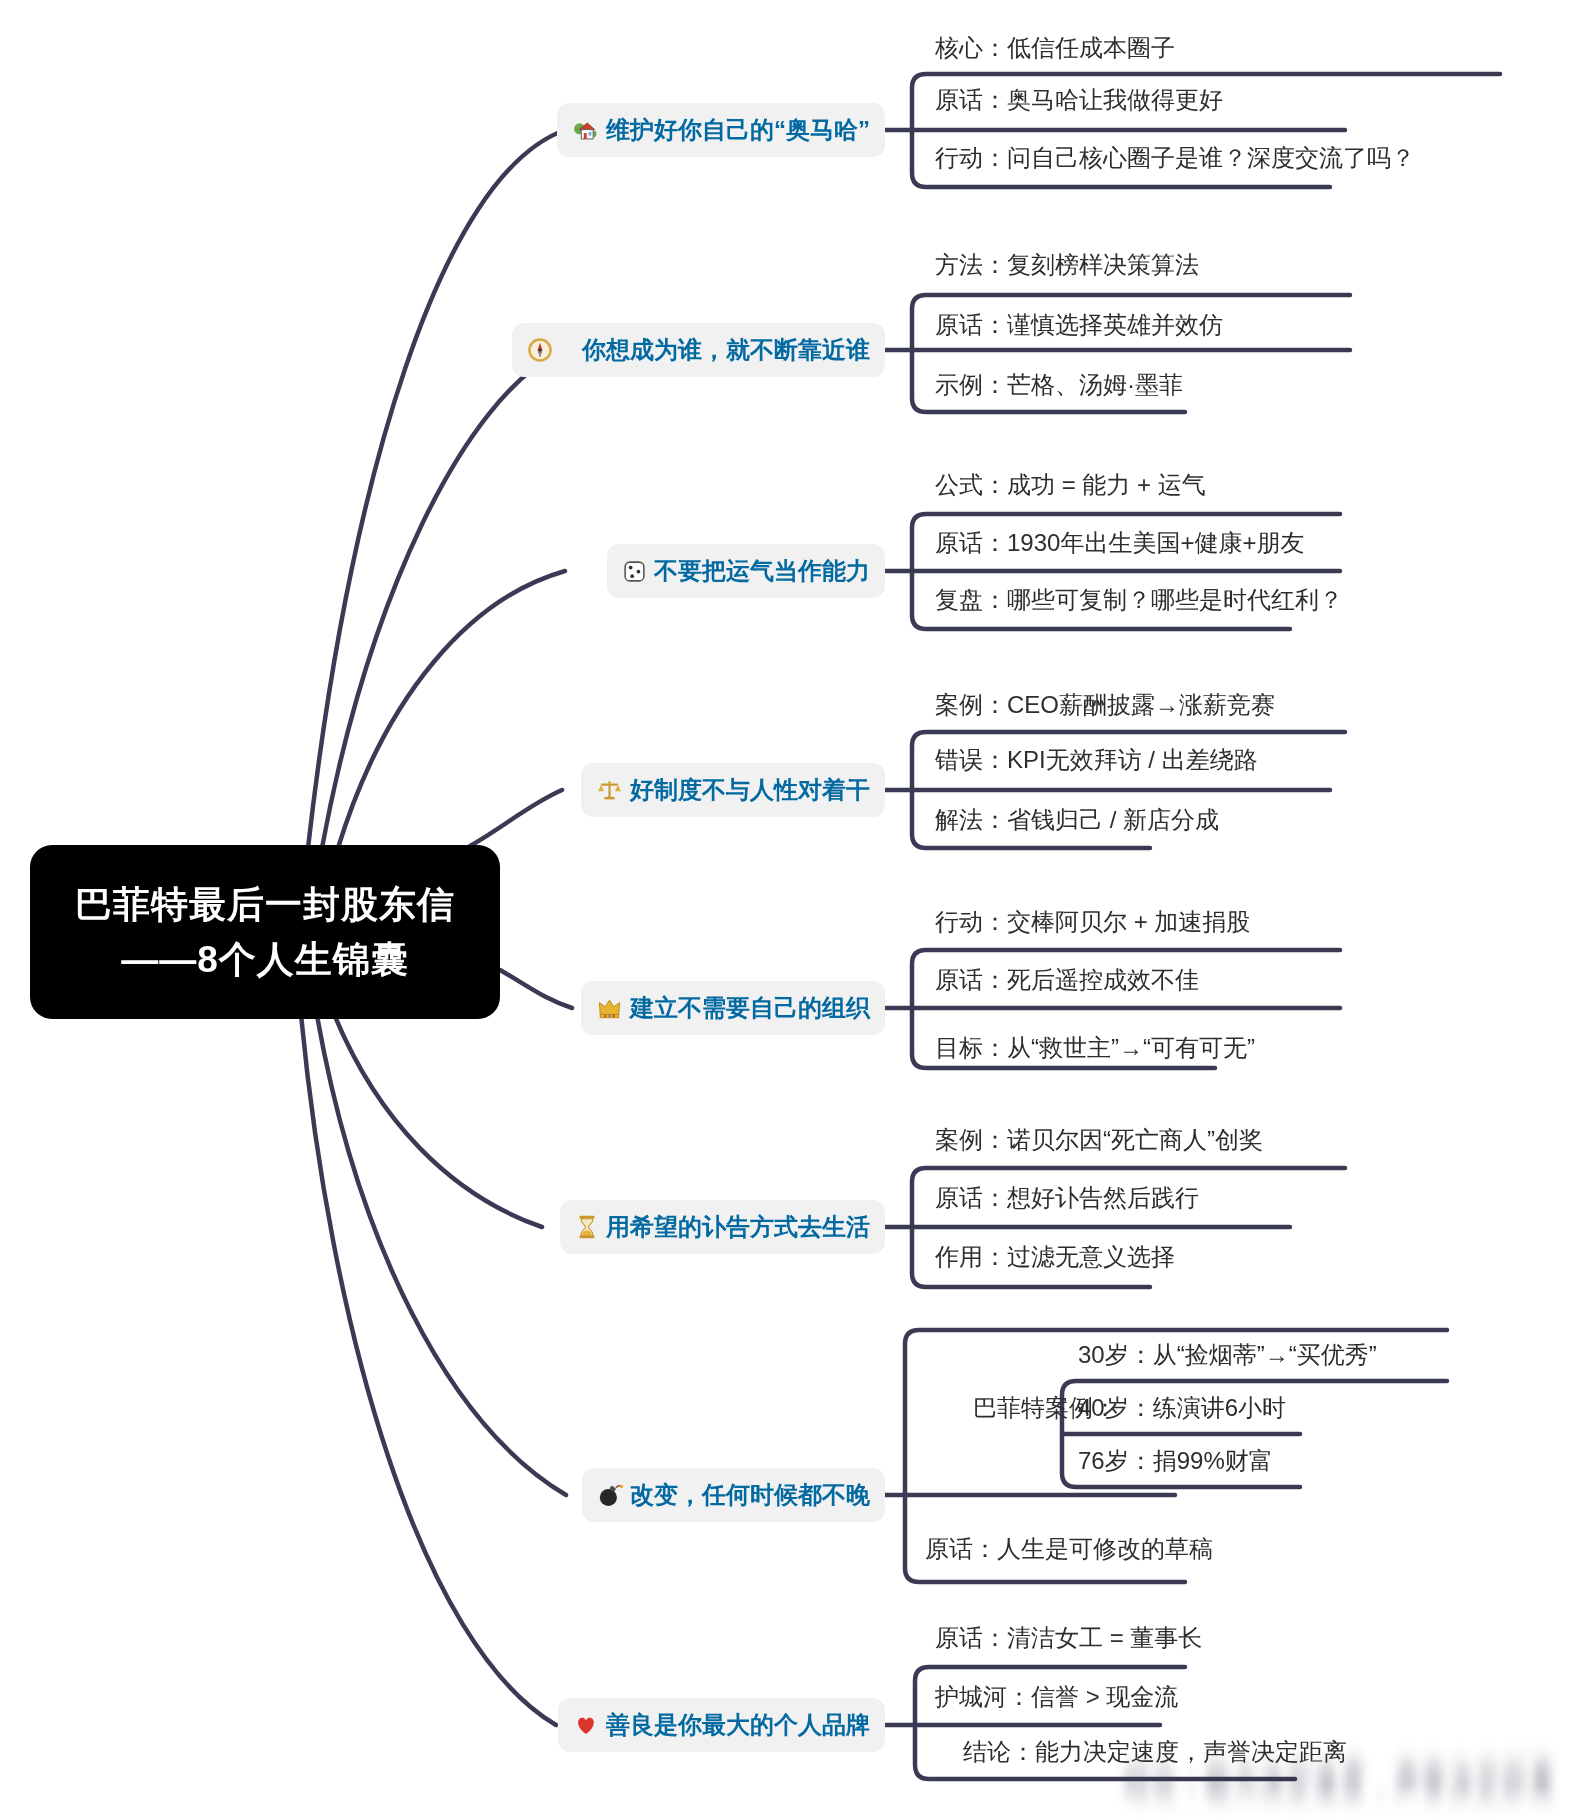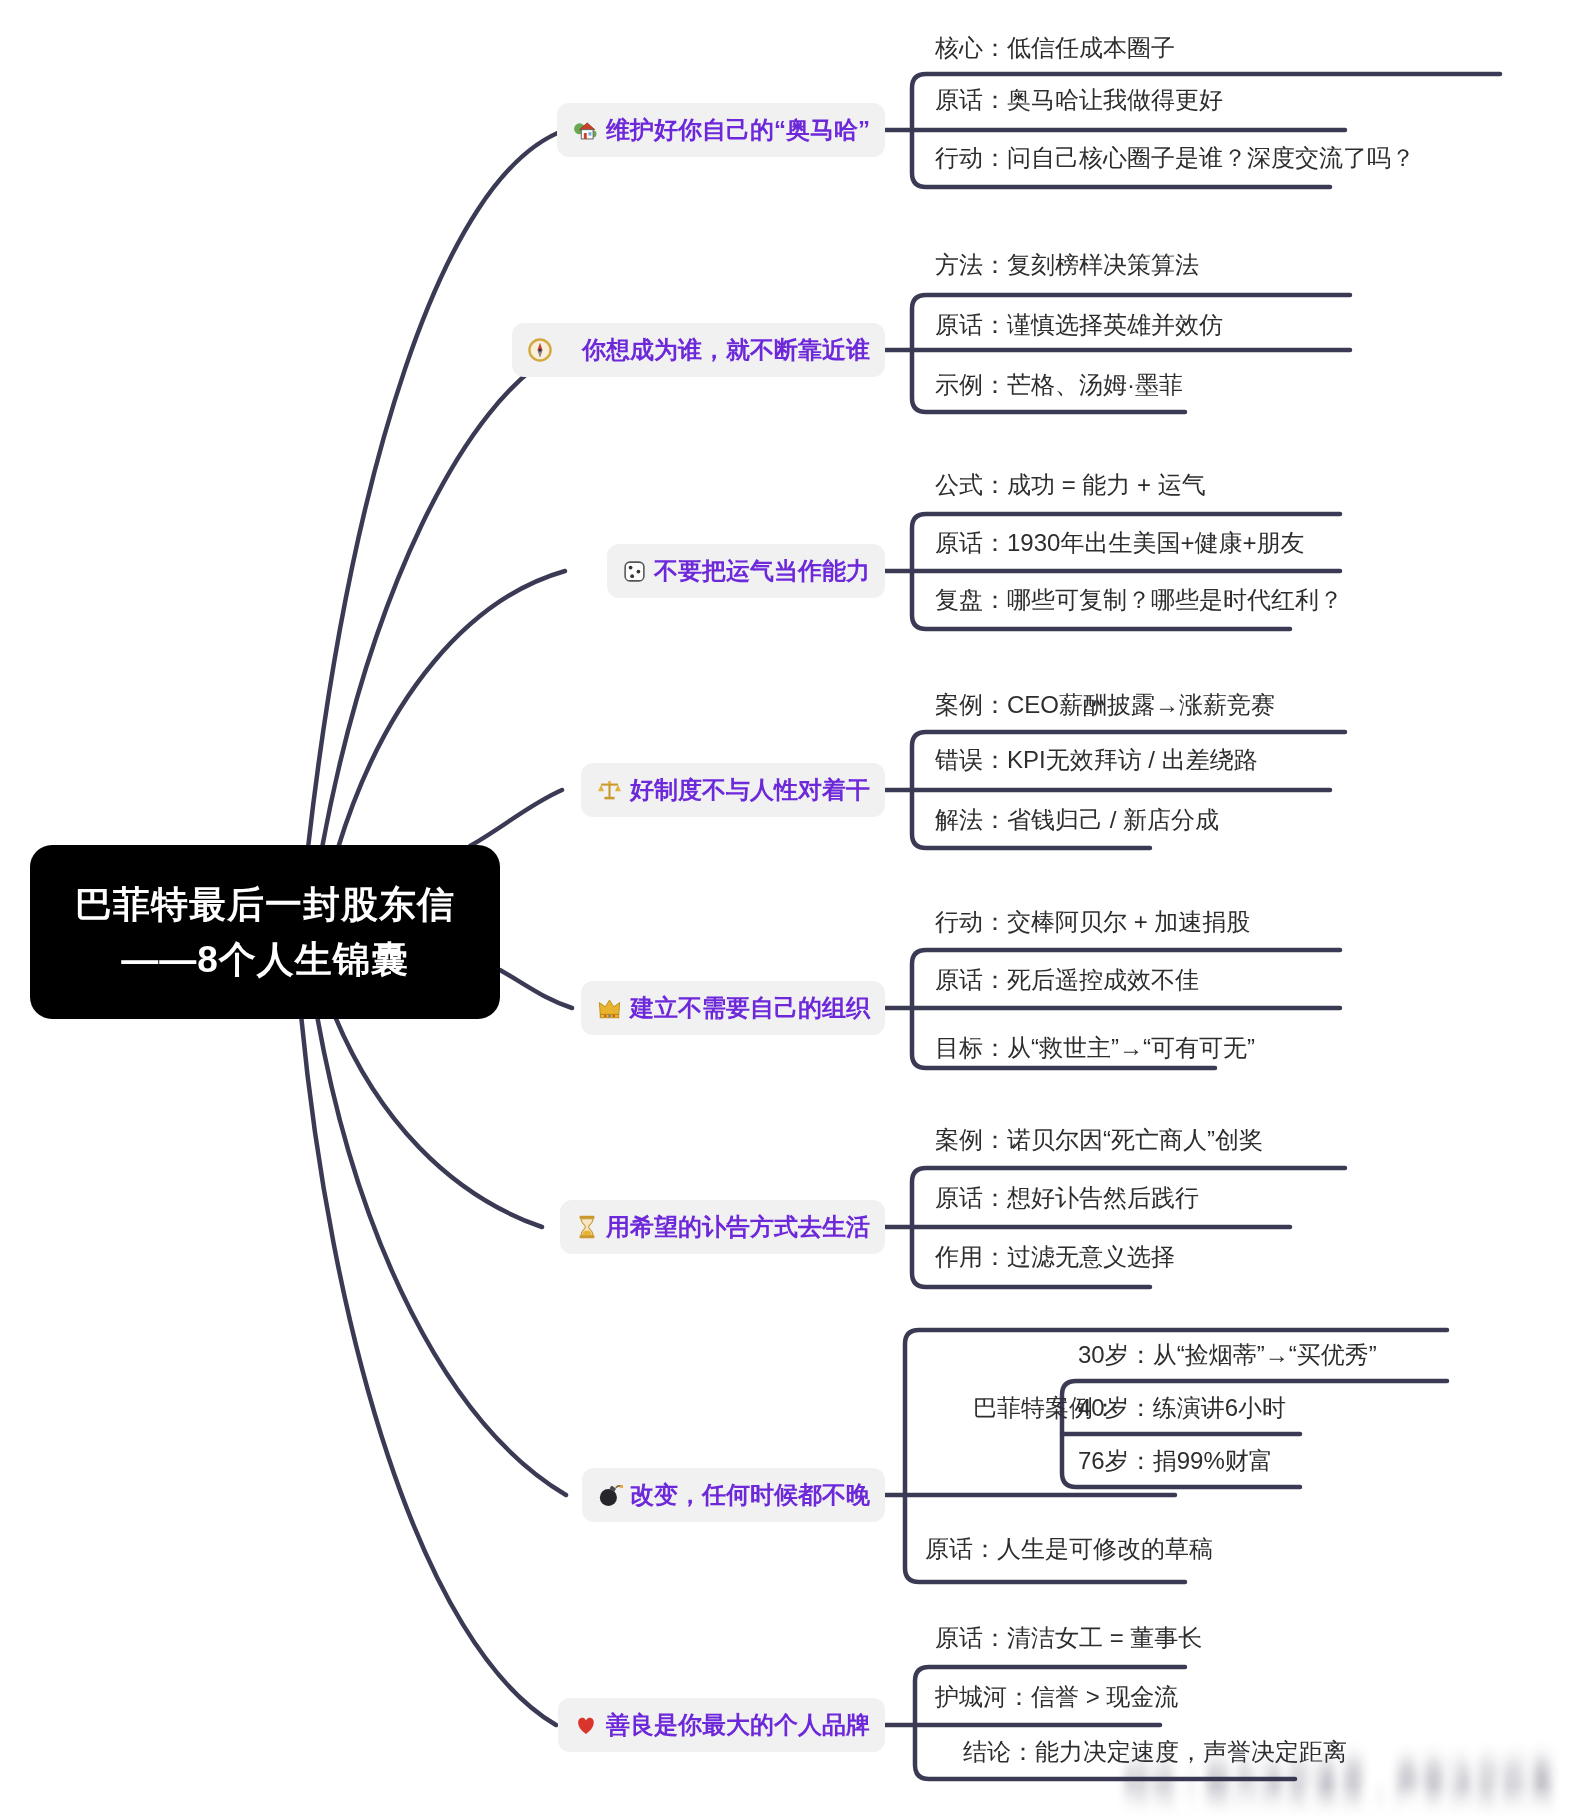--- a/index.html
+++ b/index.html
@@ -4,21 +4,21 @@
 <style>
   html,body{margin:0;padding:0;background:#fff;}
   .canvas{position:relative;width:1569px;height:1818px;background:#fff;overflow:hidden;
           font-family:"Liberation Sans","DejaVu Sans",sans-serif;}
   svg.links{position:absolute;left:0;top:0;pointer-events:none;}
   .central{position:absolute;left:30px;top:845px;width:470px;height:174px;background:#000000;
            border-radius:22px;color:#ffffff;display:flex;flex-direction:column;justify-content:center;
            align-items:center;font-weight:bold;font-size:37px;line-height:1.5;letter-spacing:1px;}
   .topic{position:absolute;right:684px;height:54px;background:#f1f1f2;border-radius:12px;
          display:flex;align-items:center;gap:7px;padding:0 15px;font-size:24px;font-weight:600;
-         color:#6d28d9;white-space:nowrap;}
+         color:#0369a1;white-space:nowrap;}
   .ticon{display:flex;align-items:center;}
   .child{position:absolute;font-size:24px;color:#2d2d30;white-space:nowrap;line-height:28px;}
   .smudge{position:absolute;left:1125px;top:1752px;font-size:24px;color:#30304a;opacity:.6;
           filter:blur(5px);transform:scaleY(2.1);transform-origin:top;letter-spacing:3px;white-space:nowrap;}
   .fade{position:absolute;left:0;top:1786px;width:1569px;height:32px;
         background:linear-gradient(to bottom,rgba(255,255,255,0),rgba(255,255,255,.95));}
 </style>
 </head>
 <body>
 

